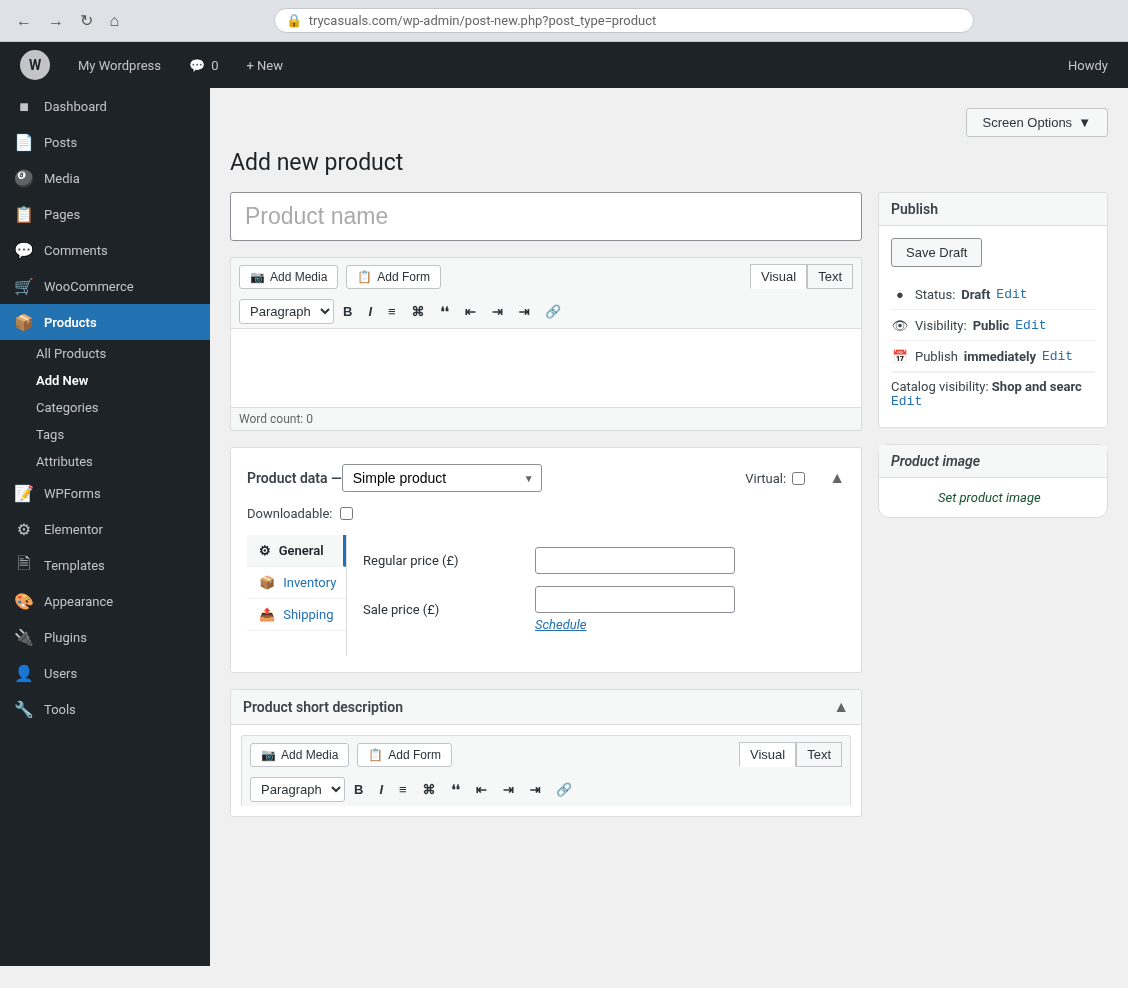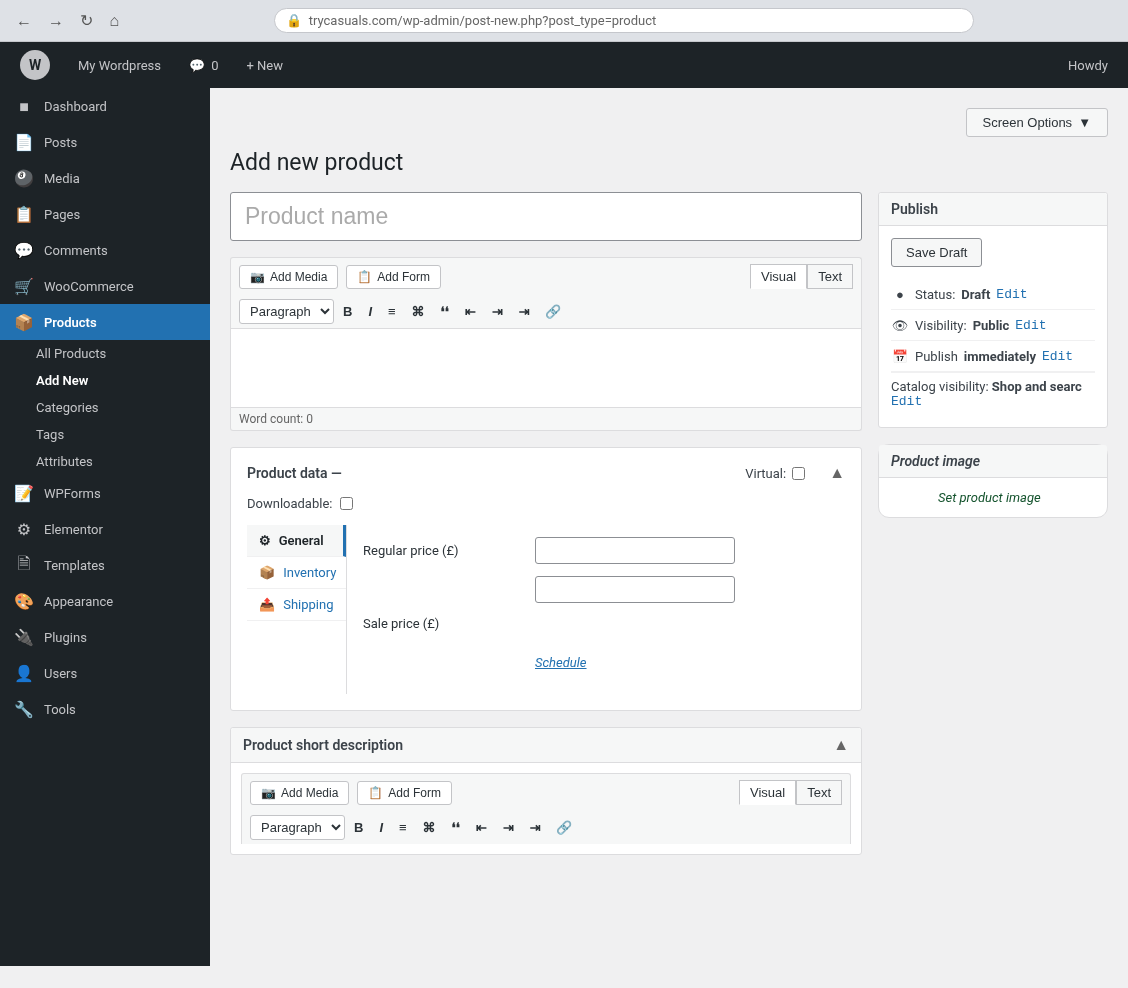--- a/index.html
+++ b/index.html
@@ -72,21 +72,21 @@
 
     
     .product-tabs { display: flex; }
     .product-tab-sidebar { width: 100px; border-right: 1px solid #dcdcde; }
     .product-tab-item { display: flex; align-items: center; gap: 8px; padding: 8px 12px; cursor: pointer; font-size: 13px; color: #2271b1; border-bottom: 1px solid #f0f0f1; }
     .product-tab-item.active { background: #f6f7f7; color: #1d2327; font-weight: 600; border-right: 3px solid #2271b1; }
     .product-tab-content { flex: 1; padding: 12px 16px; }
     .product-field-row { display: flex; align-items: center; gap: 12px; margin-bottom: 12px; }
     .product-field-label { width: 160px; font-size: 13px; color: #2c3338; text-align: left; flex-shrink: 0; }
     .product-field-input { border: 1px solid #8c8f94; border-radius: 3px; padding: 5px 8px; font-size: 13px; width: 200px; }
-    .product-field-link { color: #2271b1; text-decoration: underline; font-size: 13px; cursor: pointer; font-style: italic; margin-top: 48px; }
+    .product-field-link { color: #2271b1; text-decoration: underline; font-size: 13px; cursor: pointer; font-style: italic; }
 
     
     .publish-box { background: #fff; border: 1px solid #dcdcde; border-radius: 3px; margin-bottom: 16px; }
     .publish-box-header { background: #f6f7f7; border-bottom: 1px solid #dcdcde; padding: 8px 12px; font-size: 14px; font-weight: 600; border-radius: 3px 3px 0 0; }
     .publish-box-body { padding: 12px; }
     .save-draft-btn { background: #f6f7f7; border: 1px solid #8c8f94; border-radius: 3px; padding: 6px 14px; font-size: 13px; cursor: pointer; color: #2c3338; }
     .publish-meta { display: flex; align-items: center; gap: 6px; padding: 6px 0; font-size: 13px; border-bottom: 1px solid #f0f0f1; }
     .publish-meta-icon { width: 18px; height: 18px; display: flex; align-items: center; justify-content: center; }
     .publish-edit-link { color: #2271b1; cursor: pointer; text-decoration: none; font-family: Liberation Mono, monospace; }
 
@@ -272,20 +272,25 @@
           <div class="editor-footer">
             <span>Word count: 0</span>
           </div>
         </div>
 
         
         <div class="product-data-section">
           <div class="product-data-header">
             <div style="display:flex;align-items:center;gap:0;">
               <span class="product-data-label">Product data —</span>
+              <div class="product-data-select-wrap">
+                <select class="product-data-select">
+                  <option>Simple product</option>
+                </select>
+              </div>
             </div>
             <div style="display:flex;align-items:center;gap:24px;">
               <div class="virtual-row">
                 <span>Virtual:</span>
                 <input type="checkbox" style="">
               </div>
               <button class="collapse-btn">▲</button>
             </div>
           </div>
           <div class="downloadable-row">

